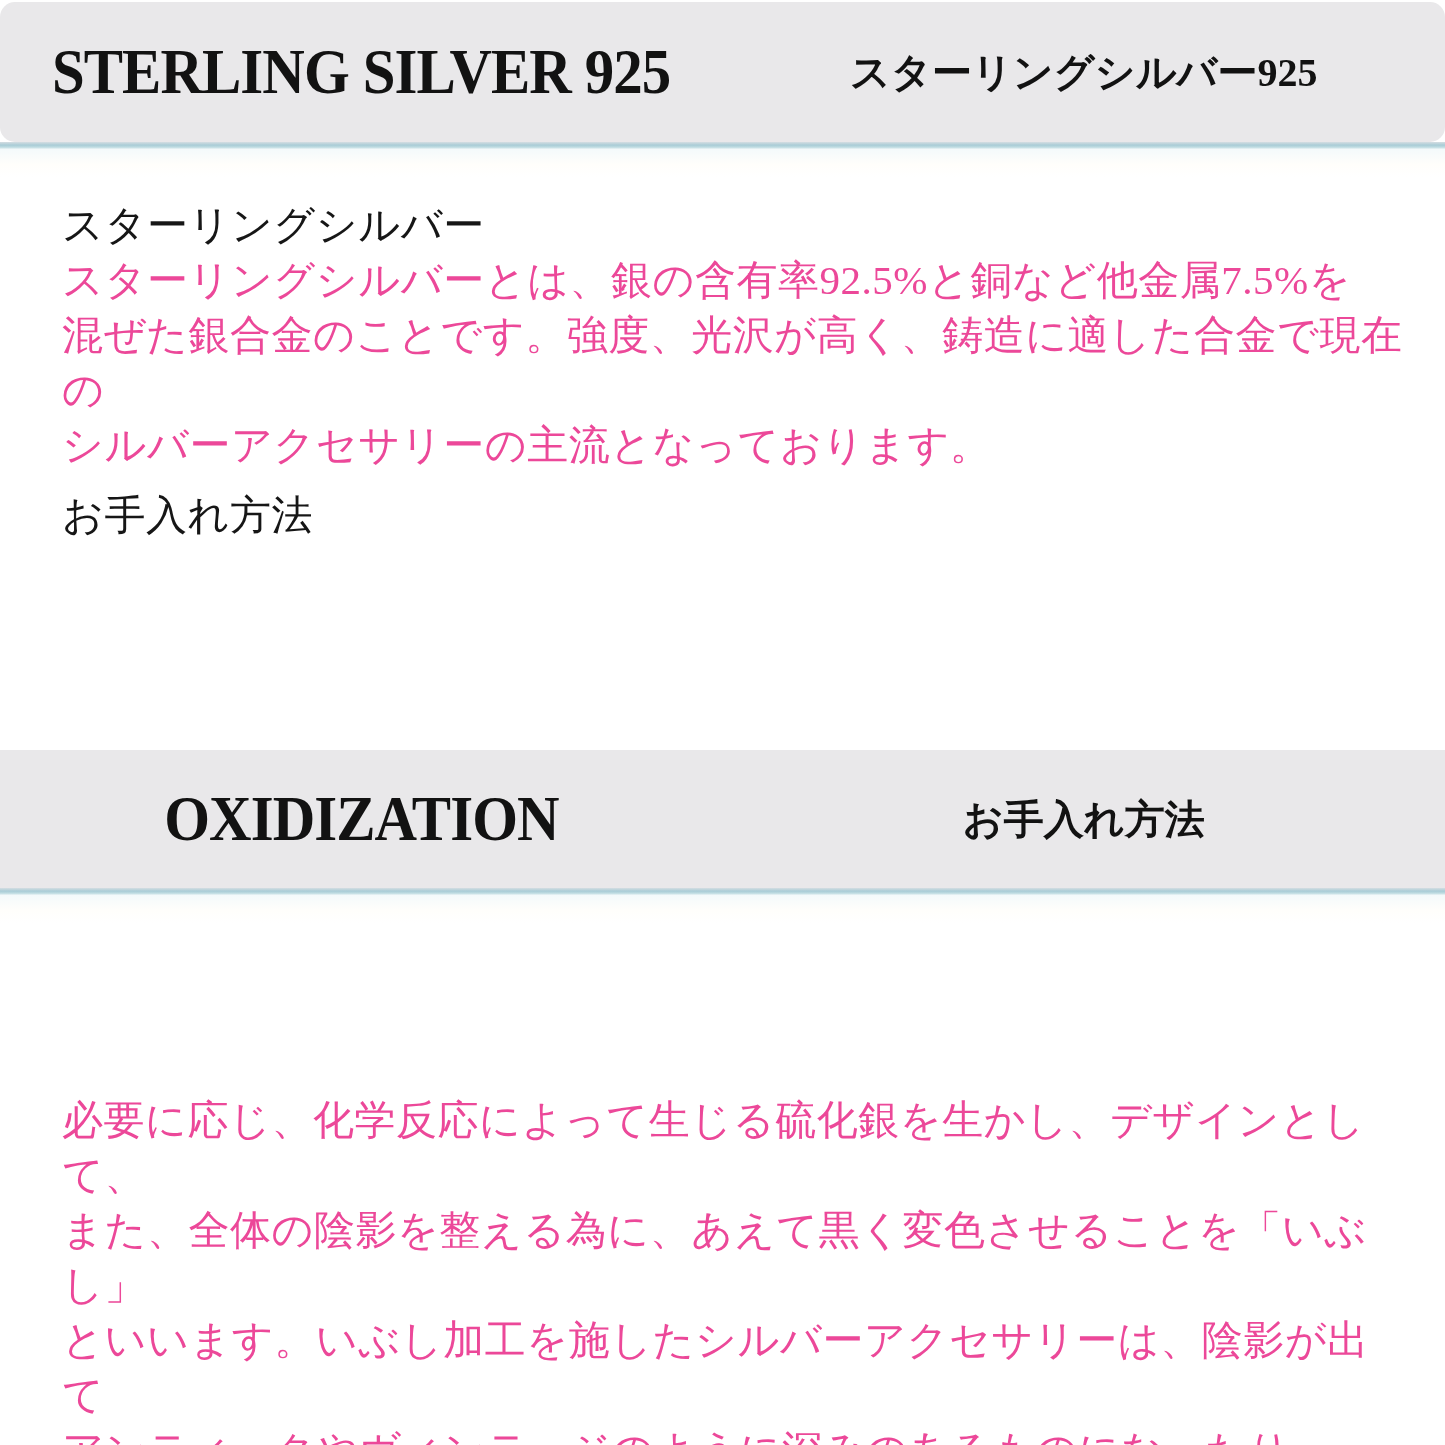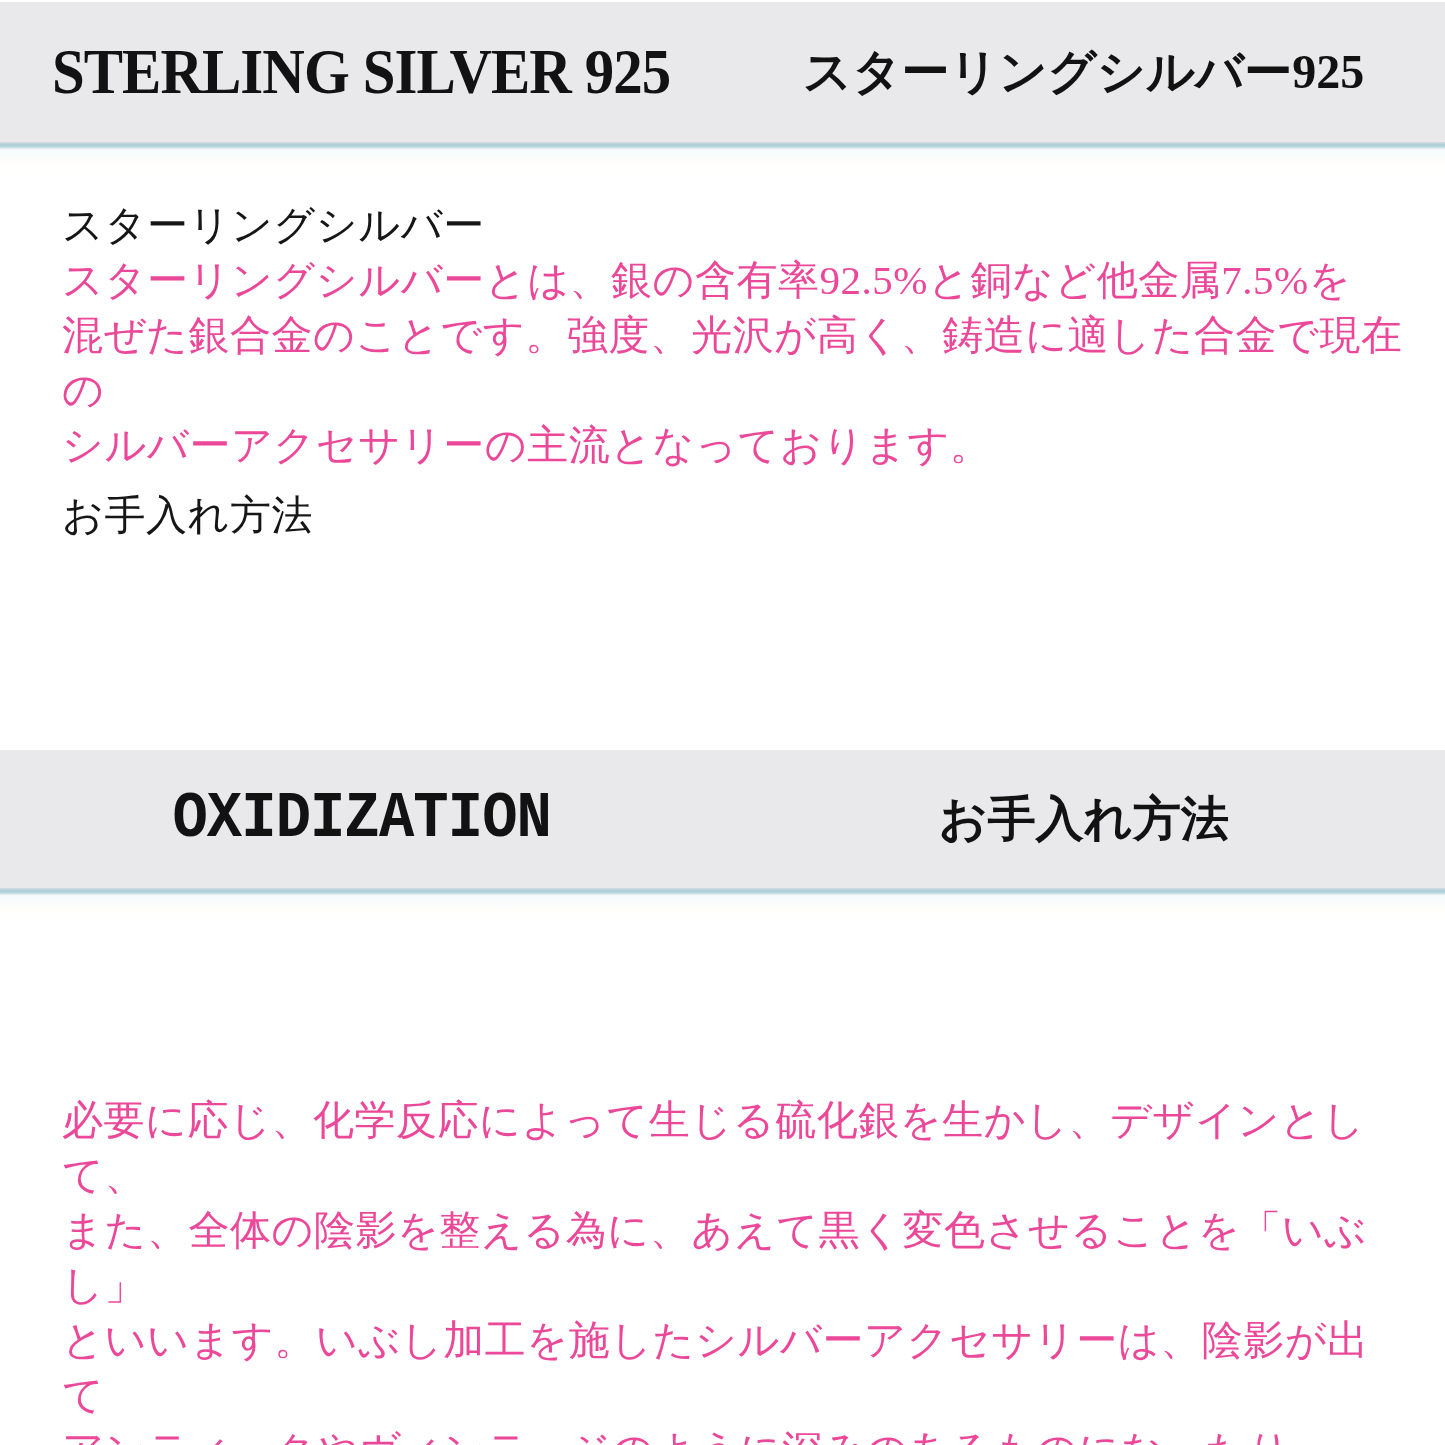--- a/index.html
+++ b/index.html
@@ -14,39 +14,39 @@
   .page { position: absolute; inset: 0; }
 
   
   .band {
     position: absolute;
     left: 0; width: 1445px; height: 140px;
     background: #e9e8ea;
     display: flex;
     align-items: center;
   }
-  .band1 { top: 2px; }
-  .band2 { top: 750px; height: 138px; font-family: Liberation Mono, monospace; }
+  .band1 { top: 2px; border-radius: 15px; }
+  .band2 { top: 750px; height: 138px; }
   .band-half {
     flex: 1 1 50%;
     display: flex;
     justify-content: center;
     align-items: center;
     white-space: nowrap;
   }
   .band-en {
     font-size: 64px;
     font-weight: bold;
     letter-spacing: -1px;
     display: inline-block;
     transform: scaleX(0.92);
     color: #121212;
   }
   .band-ja {
-    font-size: 48px;
+    font-size: 40px;
     font-weight: bold;
     letter-spacing: 0px;
     color: #121212;
   }
 
   
   .accent {
     position: absolute;
     left: 0; width: 1445px; height: 7px;
     background: linear-gradient(to bottom, #d4dde2 0%, #a9ccd6 45%, #bfdce2 75%, #eef6f7 100%);

